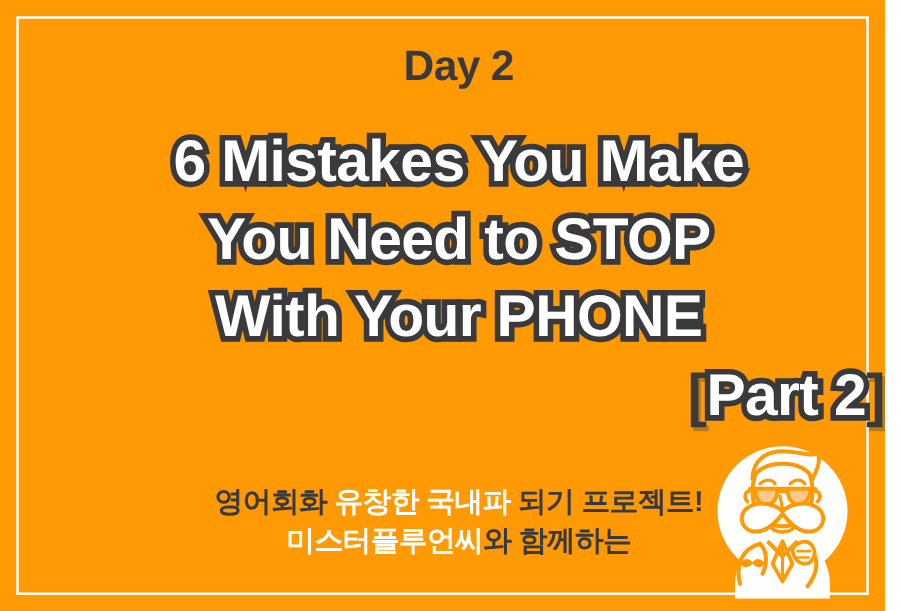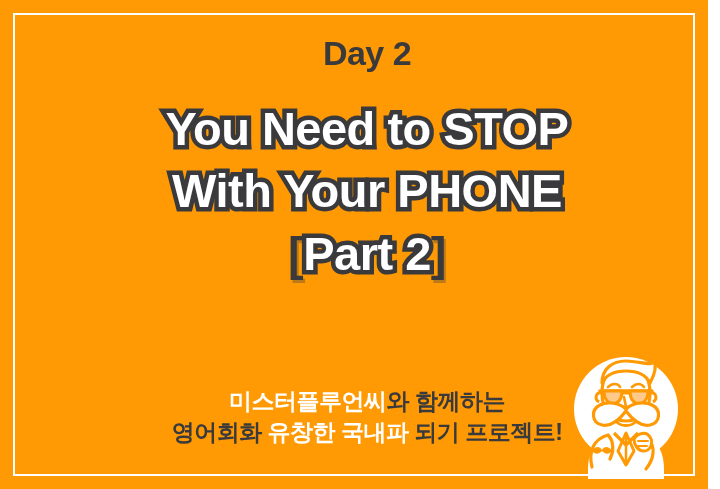--- a/index.html
+++ b/index.html
@@ -79,20 +79,21 @@
     white-space: nowrap;
   }
 
   #part-line {
     font-family: "Liberation Sans", sans-serif;
     font-weight: bold;
     font-size: 47px;
     line-height: 64px;
     letter-spacing: -0.5px;
     white-space: nowrap;
+    text-align: right;
   }
   #part-line .bracket {
     color: #3A3A3C;
     -webkit-text-stroke: 0px #3A3A3C;
     text-shadow: 2px 3px 0px rgba(60,60,62,0.35);
   }
   #part-line .part-text {
     color: #FFFFFF;
     -webkit-text-stroke: 9px #3A3A3C;
     paint-order: stroke fill;
@@ -131,36 +132,37 @@
 
 <div id="thumbnail">
 
   <div id="frame-border"></div>
 
   <div id="content">
 
     <div id="day-label">Day 2</div>
 
     <div id="headline">
+      <div class="headline-line">6 Mistakes You Make</div>
       <div class="headline-line">You Need to STOP</div>
       <div class="headline-line">With Your PHONE</div>
       <div id="part-line">
         <span class="bracket">[</span><span class="part-text">Part 2</span><span class="bracket">]</span>
       </div>
     </div>
 
     <div id="subtitle">
       <div class="sub-line">
-        <span class="k-white">미스터플루언씨</span><span class="k-dark">와 함께하는</span>
-      </div>
-      <div class="sub-line">
         <span class="k-dark">영어회화</span>
         <span class="k-white">유창한 국내파</span>
         <span class="k-dark">되기 프로젝트!</span>
       </div>
+      <div class="sub-line">
+        <span class="k-white">미스터플루언씨</span><span class="k-dark">와 함께하는</span>
+      </div>
     </div>
 
     <div id="mascot-badge">
       <svg viewBox="0 0 128 132" xmlns="http://www.w3.org/2000/svg">
 
         <circle cx="64" cy="62" r="52" fill="#FFFFFF"></circle>
 
         <path d="M26 122 C26 96 42 84 64 84 C86 84 102 96 102 122 L102 132 L26 132 Z" fill="#FFFFFF"></path>
 
         <path d="M64 86 L56 104 L64 118 L72 104 Z" fill="none" stroke="#FF9A04" stroke-width="3" stroke-linejoin="round"></path>

